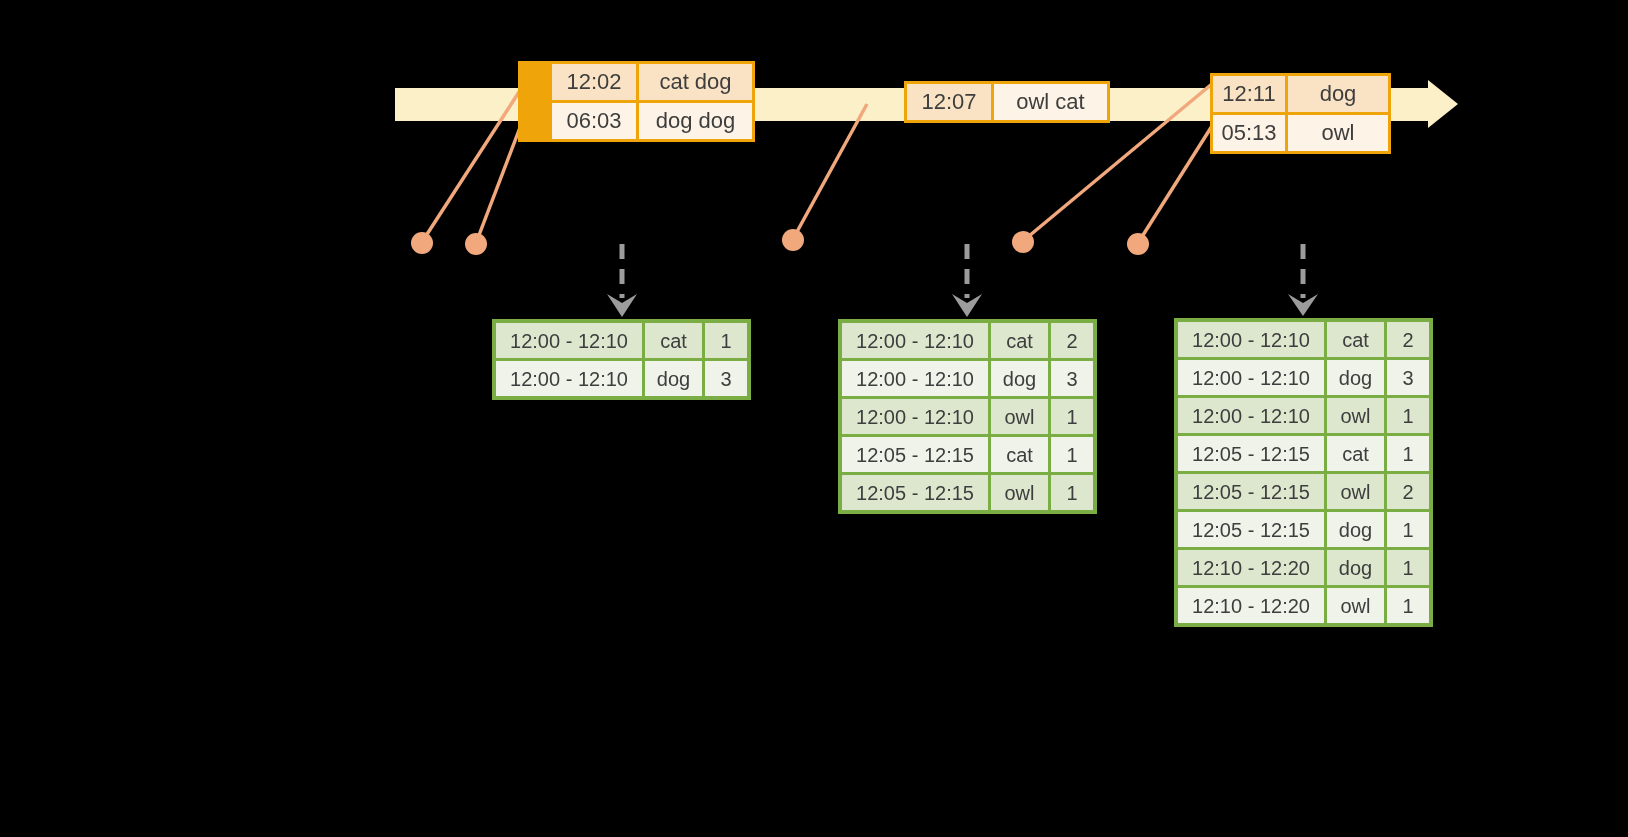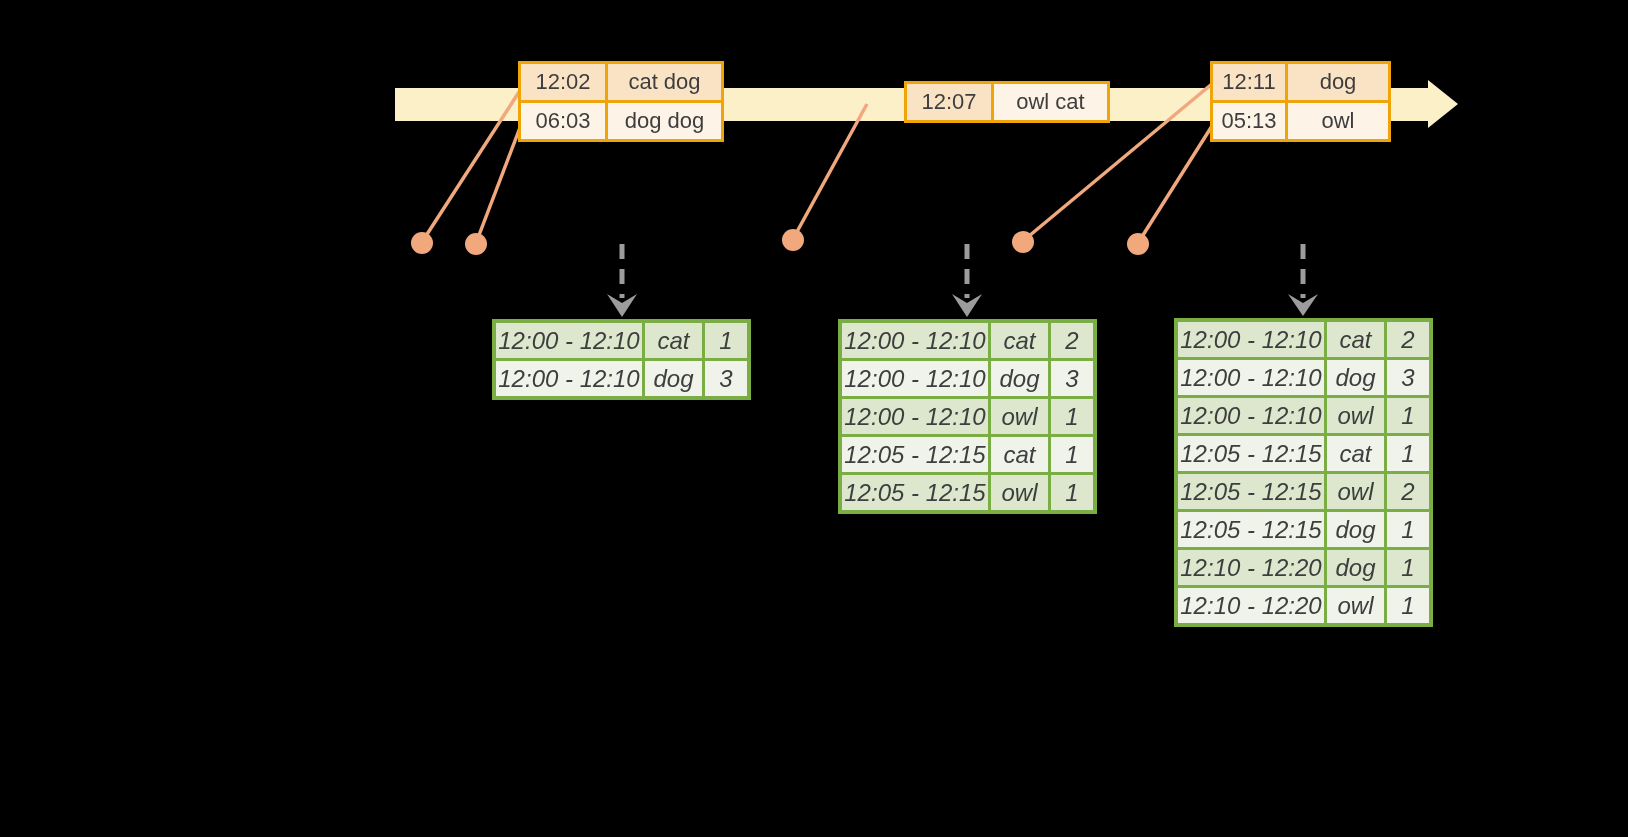--- a/index.html
+++ b/index.html
@@ -25,37 +25,37 @@
   
   .overlay{position:absolute;left:0;top:0;pointer-events:none;}
   
   .etable{
     position:absolute;display:grid;
     grid-template-columns:84px 113px;
     grid-auto-rows:36px;gap:3px;
     border:3px solid var(--event_border,#efa50a);
     background:var(--event_border,#efa50a);
   }
-  .etable.narrow{grid-template-columns:72px 100px;}
+  .etable.narrow{grid-template-columns:72px 100px;margin-top:12px;}
   .cell{
     display:flex;align-items:center;justify-content:center;
     font-size:22px;line-height:1;color:var(--text,#3e3e3e);
     white-space:nowrap;
   }
   .peach{background:var(--event_row_odd,#fae3c5);}
   .cream{background:var(--event_row_even,#fdf3e6);}
   
   .rtable{
     position:absolute;display:grid;
     grid-template-columns:146px 57px 42px;
     grid-auto-rows:35px;gap:3px;
     border:4px solid var(--result_border,#7aae45);
     background:var(--result_border,#7aae45);
   }
-  .rtable .cell{font-size:24px;font-style:italic;}
+  .rtable .cell{font-size:20px;}
   .godd{background:var(--result_row_odd,#dce7ce);}
   .geven{background:var(--result_row_even,#eff3e9);}
 </style>
 </head>
 <body>
 
 <div class="canvas">
 
   <div class="band"></div>
   <div class="band-arrowhead"></div>
@@ -84,21 +84,21 @@
         <line x1="967" y1="244" x2="967" y2="298" stroke="#9c9c9c" stroke-width="5" stroke-dasharray="15 10"></line>
         <path d="M952 294 L967 317 L982 294 L967 303 Z" fill="#9c9c9c"></path>
       </g>
       <g>
         <line x1="1303" y1="244" x2="1303" y2="298" stroke="#9c9c9c" stroke-width="5" stroke-dasharray="15 10"></line>
         <path d="M1288 294 L1303 316 L1318 294 L1303 303 Z" fill="#9c9c9c"></path>
       </g>
     </g>
   </svg>
 
-  <div class="etable" style="left:518px;top:61px;">
+  <div class="etable" style="left:518px;top:61px;padding-left:31px;">
     <div class="cell peach">12:02</div>
     <div class="cell peach">cat dog</div>
     <div class="cell cream">06:03</div>
     <div class="cell cream">dog dog</div>
   </div>
 
   <div class="etable" style="left:904px;top:81px;">
     <div class="cell peach">12:07</div>
     <div class="cell cream">owl cat</div>
   </div>

